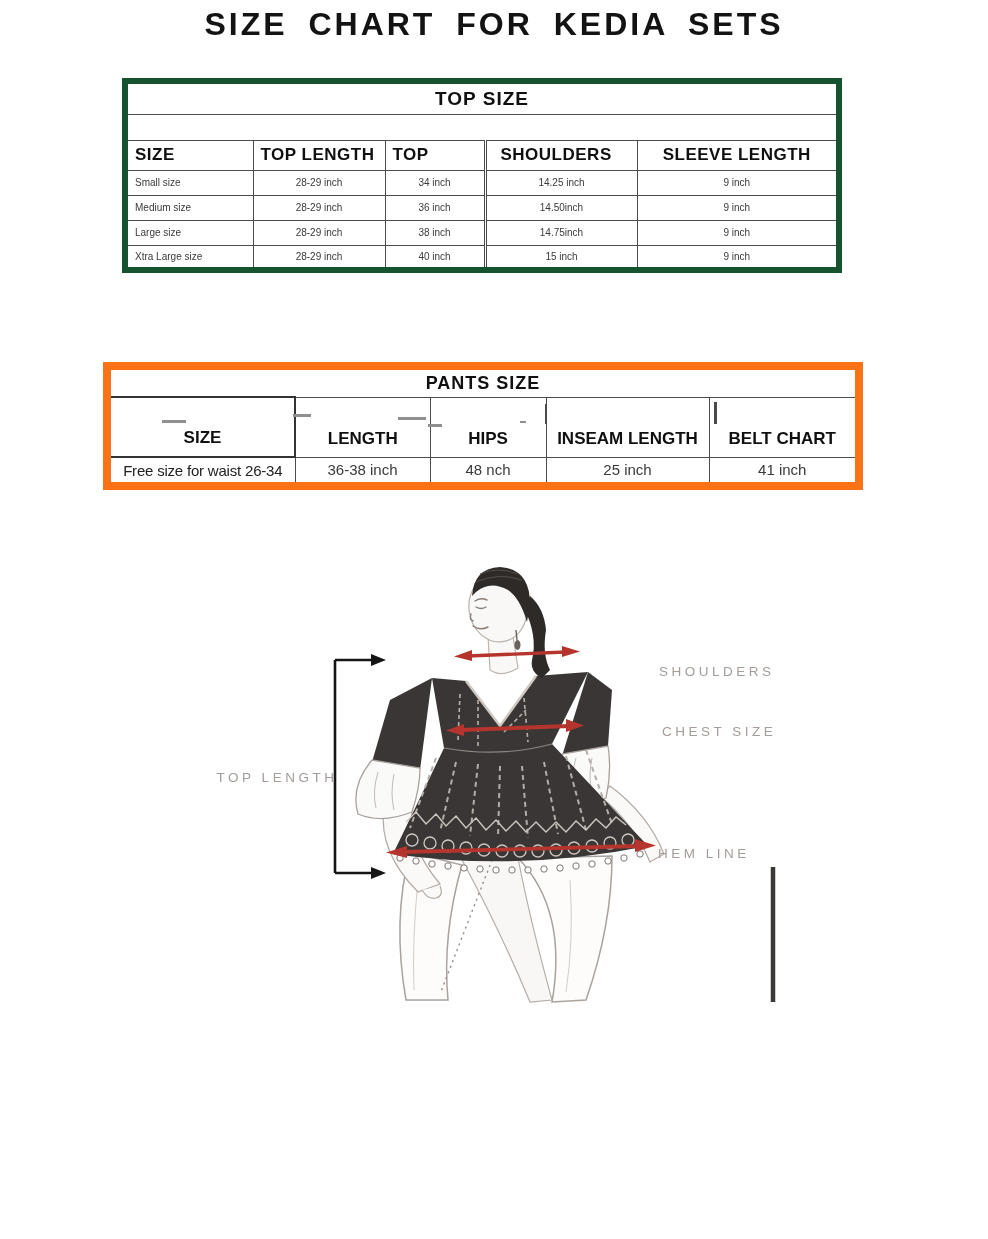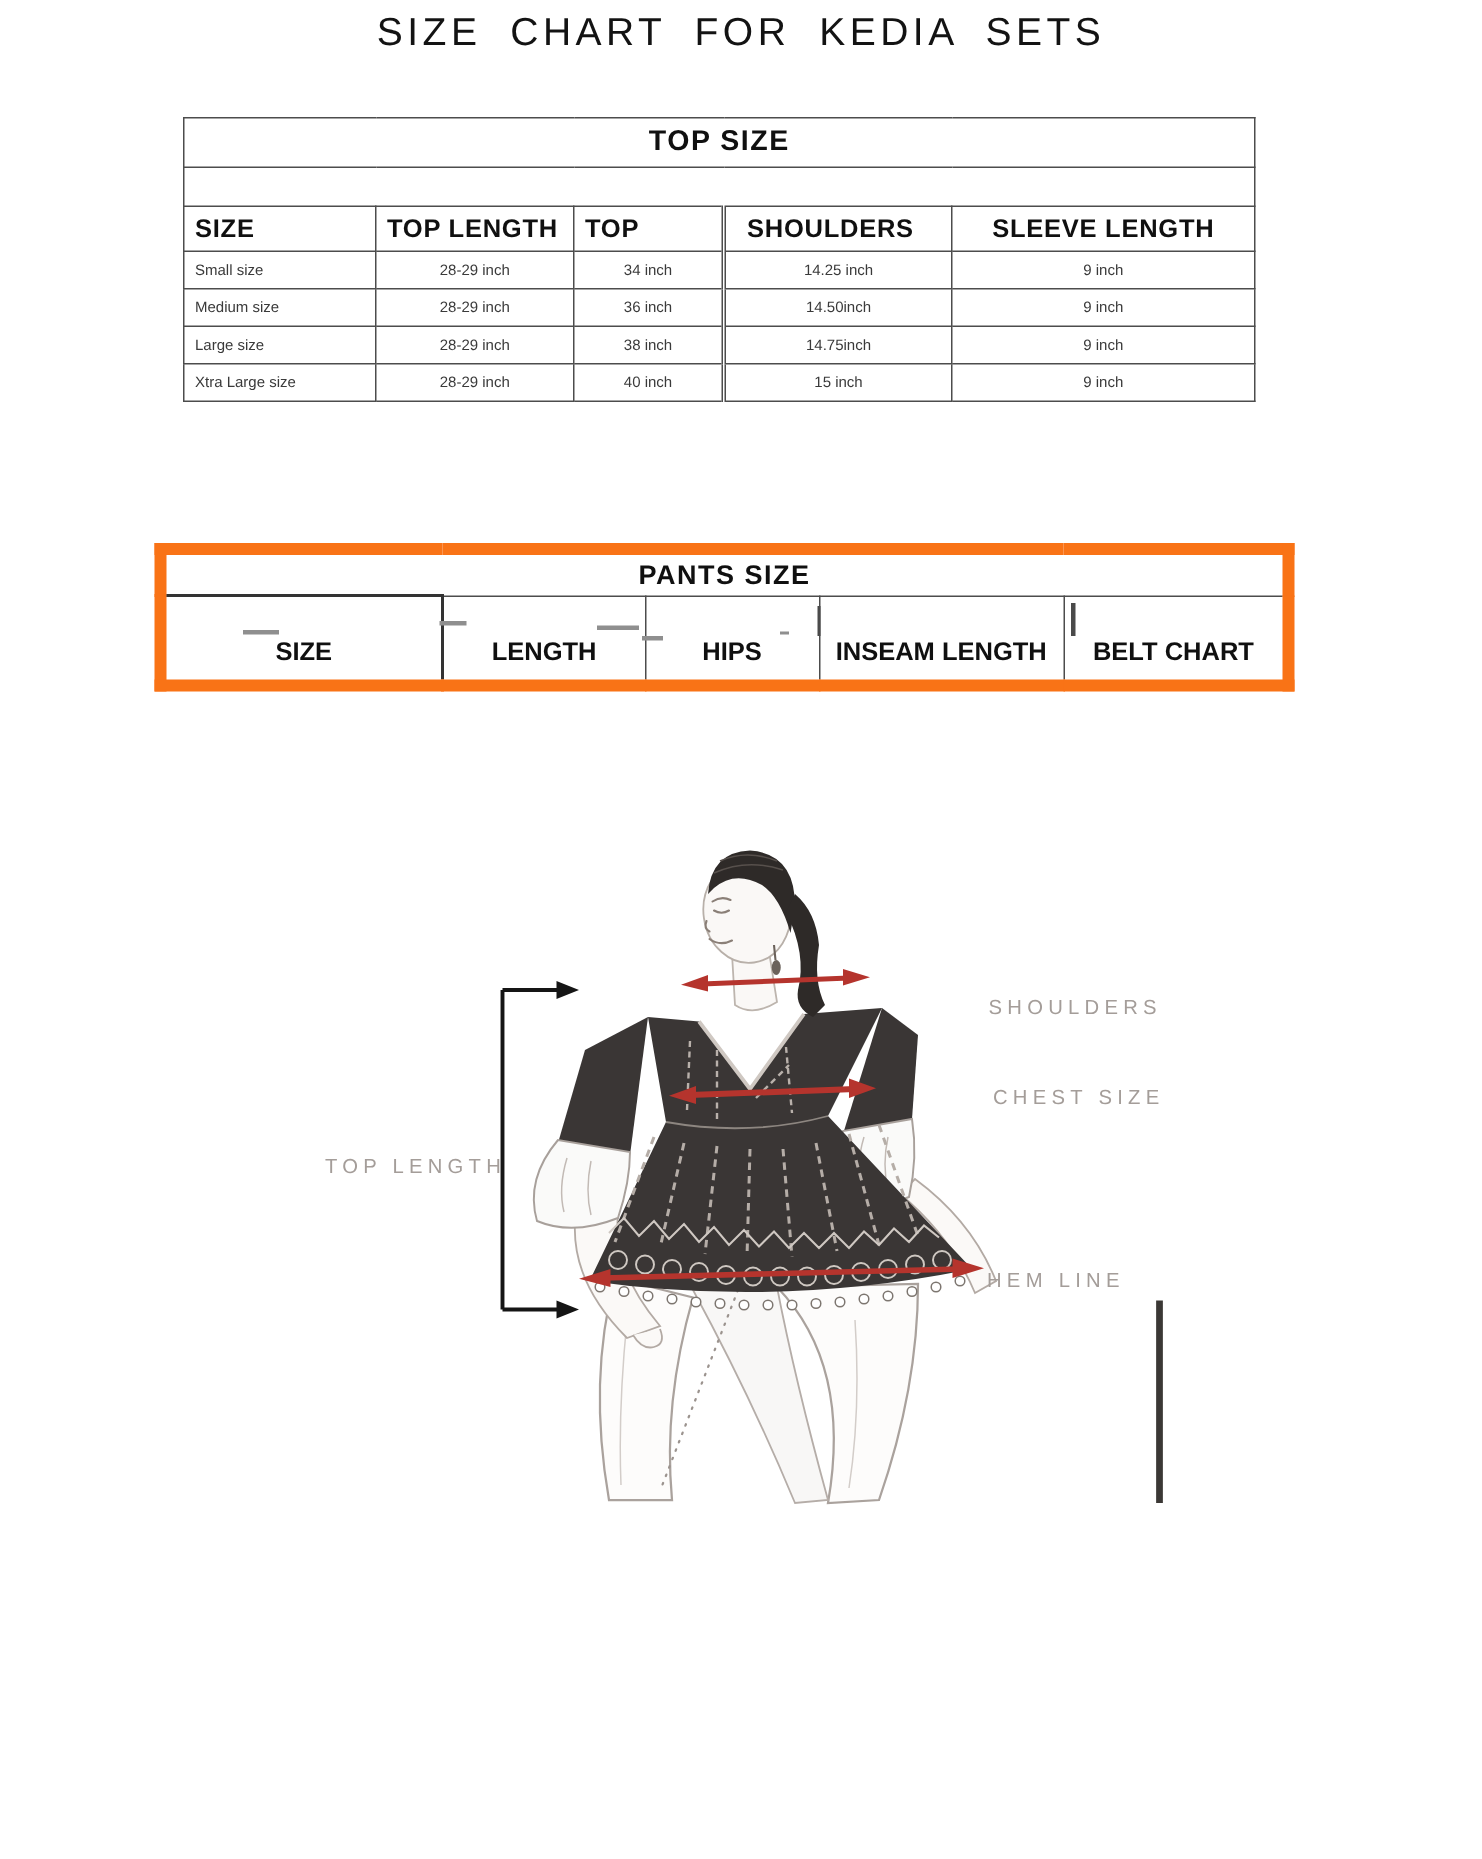--- a/index.html
+++ b/index.html
@@ -8,35 +8,35 @@
     width:988px; height:1239px;
     font-family:"Liberation Sans", sans-serif;
     position:relative; overflow:hidden;
     color:#222;
   }
   .page { position:absolute; inset:0; }
 
   
   .page-title {
     position:absolute; top:6px; left:0; width:100%;
-    text-align:center; font-size:26px; font-weight:normal;
+    text-align:center; font-size:32px; font-weight:bold;
     letter-spacing:3px; word-spacing:9px; color:#131313;
   }
 
   
   table { border-collapse:collapse; table-layout:fixed; position:absolute; background:#fff; }
   td, th { border:1px solid #4c4c4c; overflow:hidden; white-space:nowrap; }
   .tbl-title td {
     text-align:center; font-weight:bold; font-size:19px; color:#101010;
     letter-spacing:1px;
   }
   .note { text-align:center; font-size:15px; color:#2e2e2e; line-height:24px; }
 
   
-  .top-table { left:122px; top:78px; width:714px; border:1px solid #14532d; }
+  .top-table { left:122px; top:78px; width:714px; border:6px solid #14532d; }
   .top-table .tbl-title td { height:33px; }
   .top-table .tbl-spacer td { height:26px; }
   .top-table .tbl-head th {
     height:30px; font-size:17px; font-weight:bold; color:#101010;
     text-align:left; padding-left:7px; letter-spacing:0.5px;
   }
   .top-table .tbl-head th.c-shoulders { padding-left:14px; }
   .top-table .tbl-head th.c-sleeve { text-align:center; padding-left:0; }
   .top-table .d-row td {
     height:25px; font-size:10px; color:#3a3a3a; text-align:center;
@@ -145,20 +145,27 @@
     <tbody>
         <tr class="tbl-title">
       <td colspan="5">PANTS SIZE</td>
     </tr>
     <tr class="tbl-head">
       <th class="c-psize">SIZE</th>
       <th>LENGTH</th>
       <th>HIPS</th>
       <th>INSEAM LENGTH</th>
       <th>BELT CHART</th>
+    </tr>
+    <tr class="d-row">
+      <td class="c-psize">Free size for waist 26-34</td>
+      <td>36-38 inch</td>
+      <td>48 nch</td>
+      <td>25 inch</td>
+      <td>41 inch</td>
     </tr>
   </tbody>
     </table>
 
   <div class="artifact" style="left:162px;top:420px;width:24px;height:3px"></div>
   <div class="artifact" style="left:293px;top:414px;width:18px;height:3px"></div>
   <div class="artifact" style="left:398px;top:417px;width:28px;height:3px"></div>
   <div class="artifact" style="left:428px;top:424px;width:14px;height:3px"></div>
   <div class="artifact" style="left:520px;top:421px;width:6px;height:2px"></div>
   <div class="artifact dark" style="left:545px;top:404px;width:2px;height:20px"></div>

